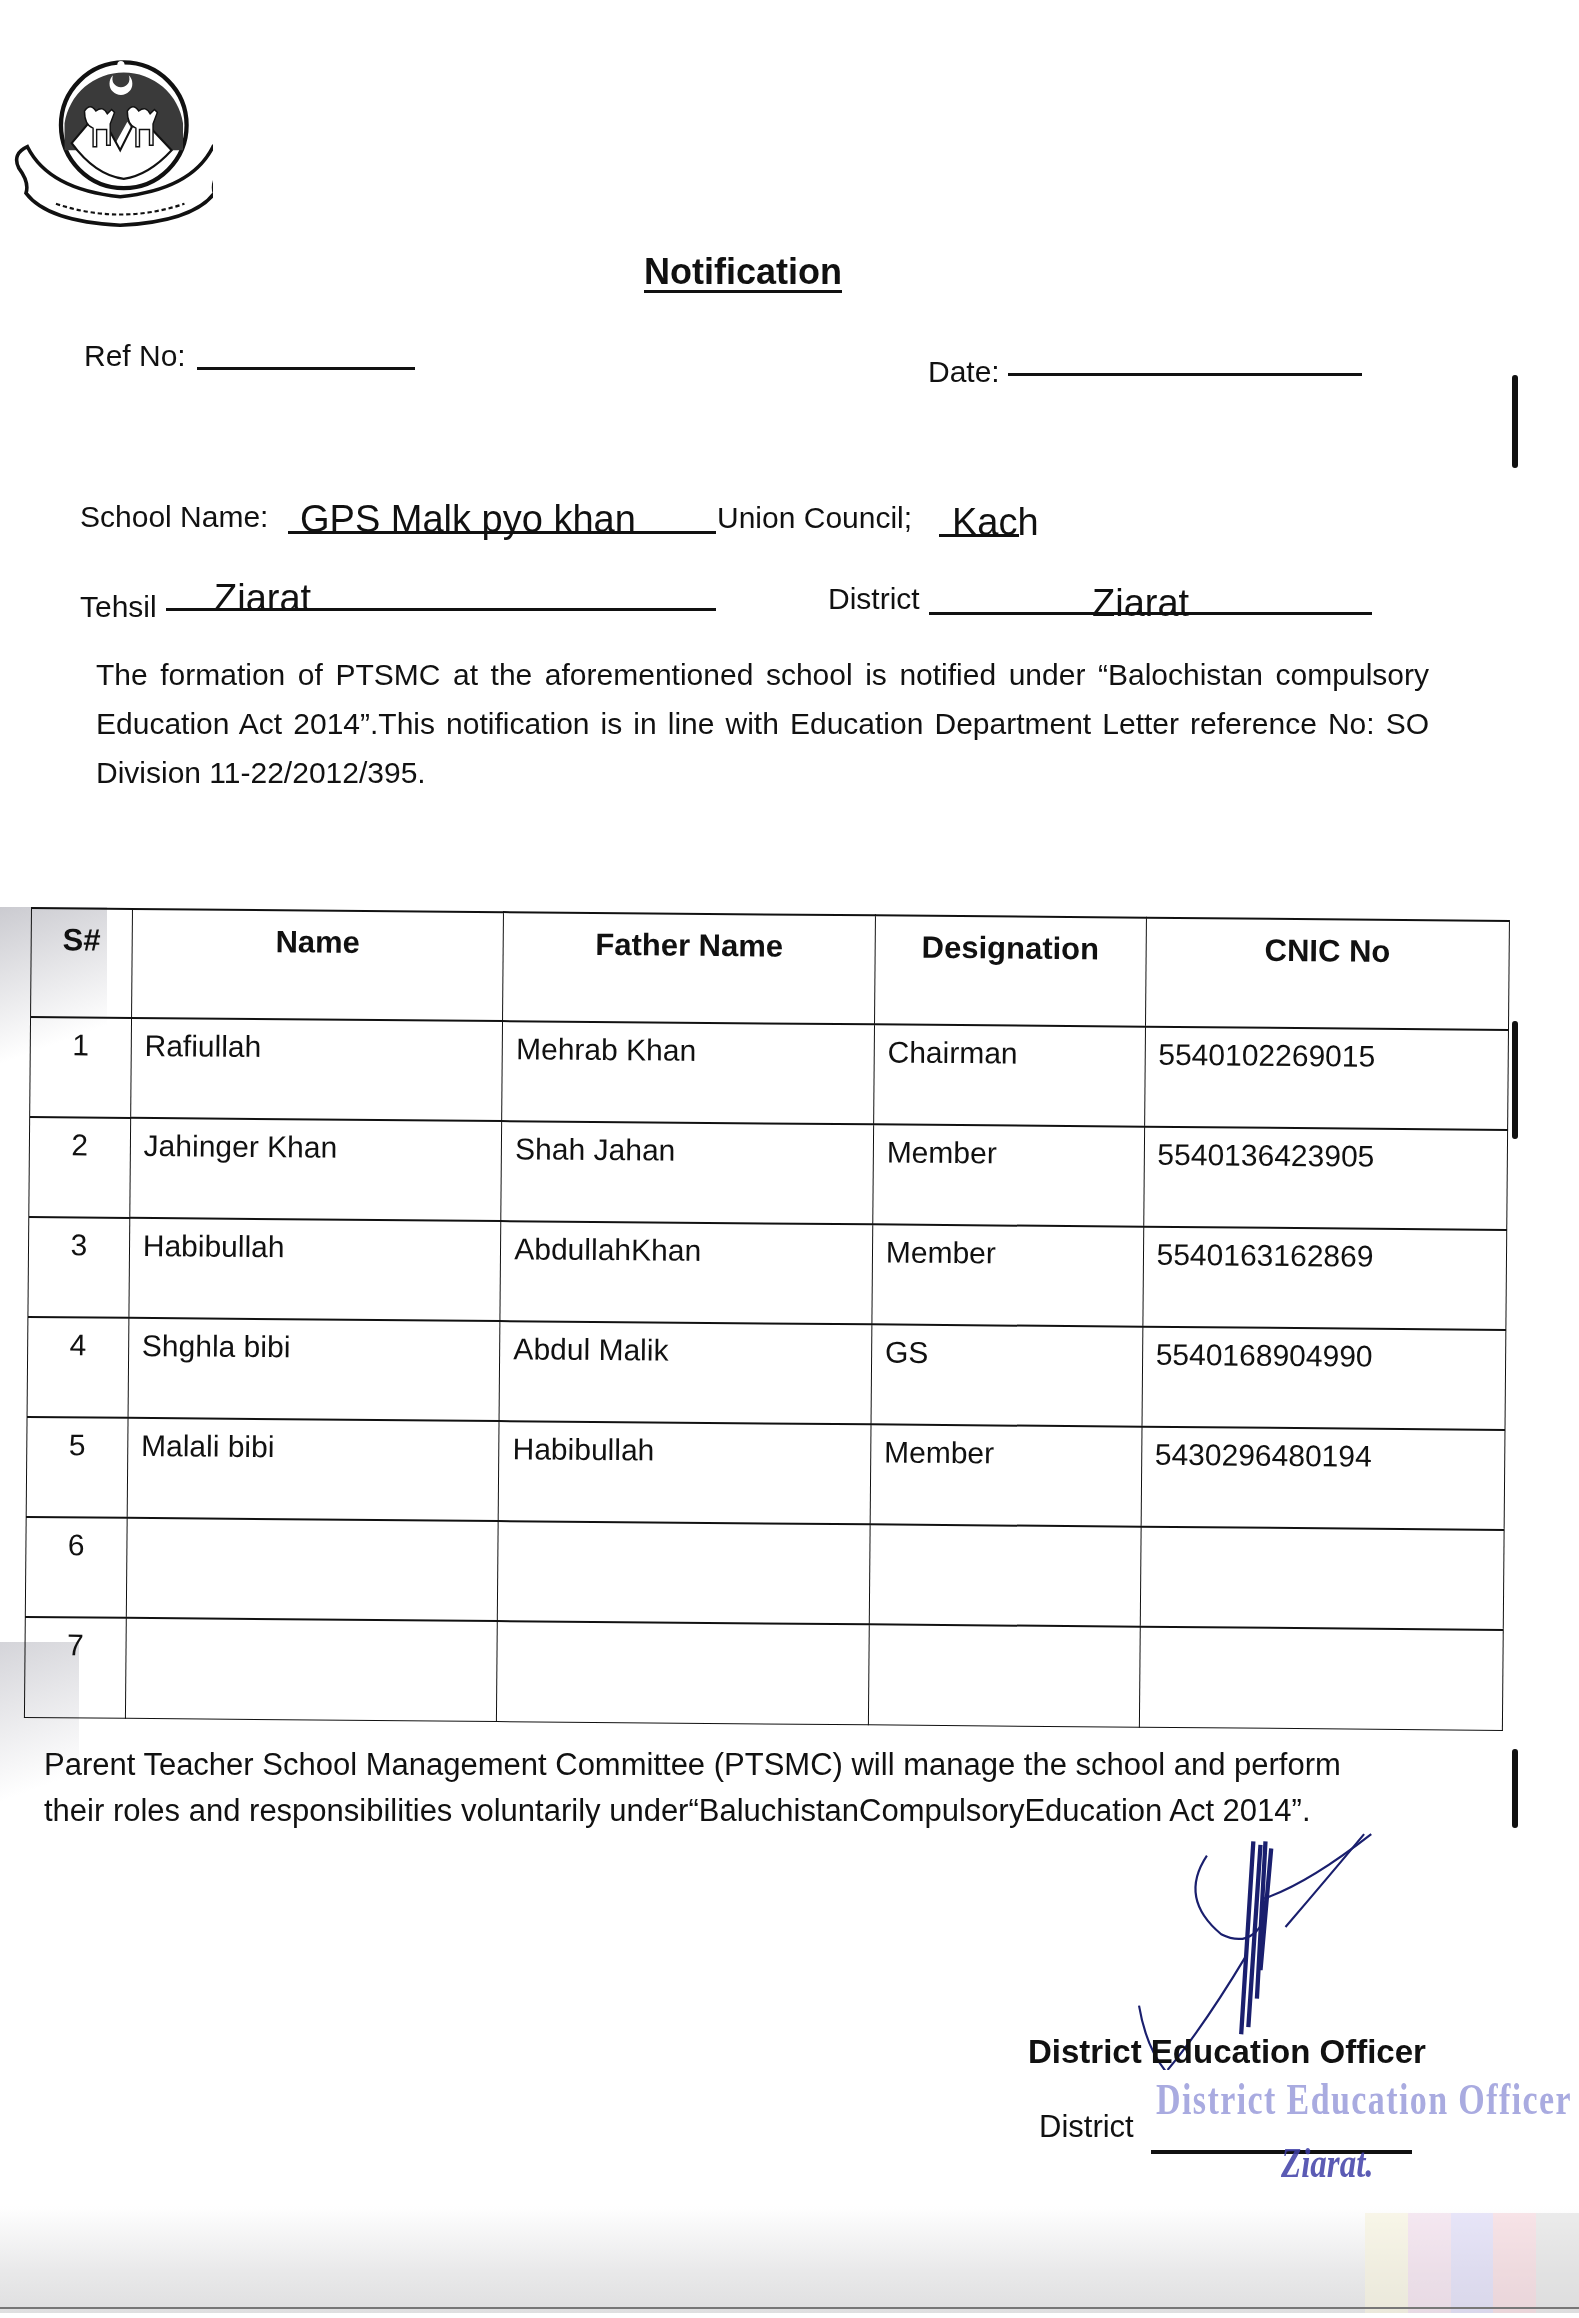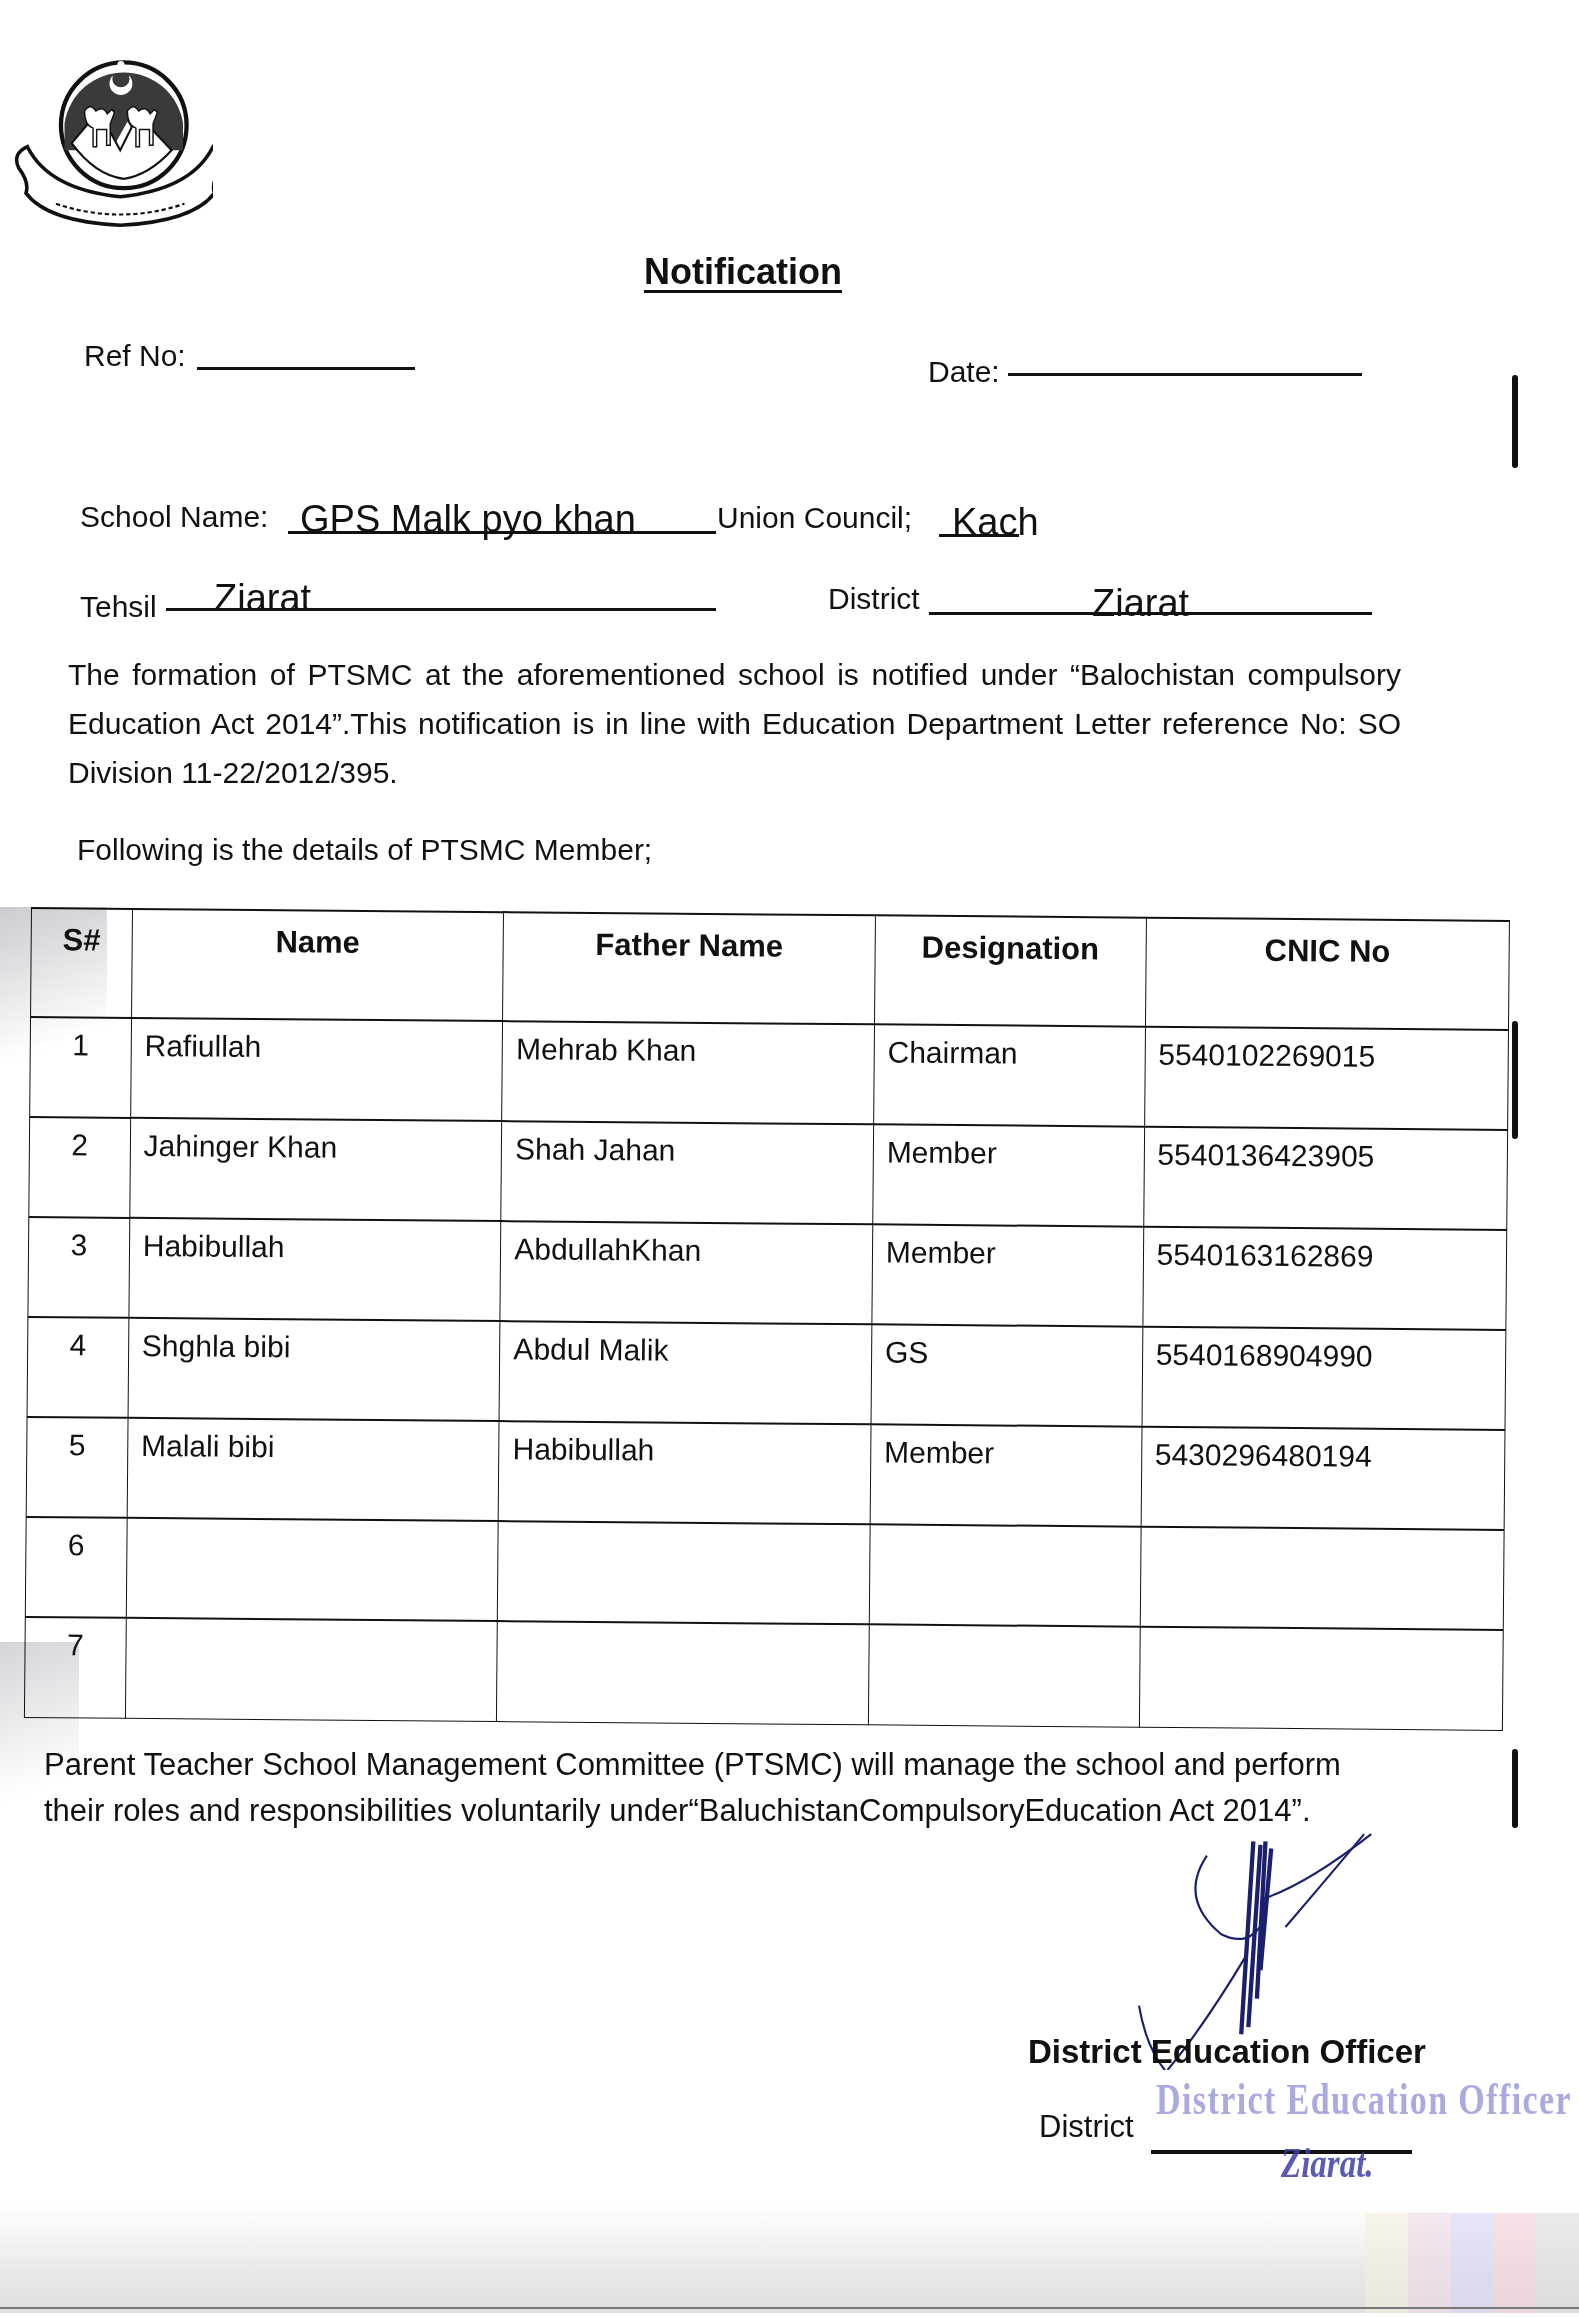--- a/index.html
+++ b/index.html
@@ -100,22 +100,21 @@
   <div class="field-value" style="left:952px; top:501px;">Kach</div>
   <div class="blank-line" style="left:939px; top:534px; width:80px;"></div>
 
   <div class="field-label" style="left:80px; top:590px;">Tehsil</div>
   <div class="field-value" style="left:214px; top:577px;">Ziarat</div>
   <div class="blank-line" style="left:166px; top:608px; width:550px;"></div>
   <div class="field-label" style="left:828px; top:582px;">District</div>
   <div class="field-value" style="left:1092px; top:582px;">Ziarat</div>
   <div class="blank-line" style="left:929px; top:612px; width:443px;"></div>
 
-  <div class="para justify" style="left:68px; top:650px; width:1333px;">The formation of PTSMC at the aforementioned school is notified under “Balochistan compulsory Education Act 2014”.This notification is in line with Education Department Letter reference No: SO Division 11-22/2012/395.</div>
-  <div class="para" style="left:77px; top:825px; width:1071px;">Following is the details of PTSMC Member;</div>
+  <div class="para justify" style="left:96px; top:650px; width:1333px;">The formation of PTSMC at the aforementioned school is notified under “Balochistan compulsory Education Act 2014”.This notification is in line with Education Department Letter reference No: SO Division 11-22/2012/395.</div>
 
   <table class="tbl">
     <thead>
       <tr>
         <th class="sn" style="width:99px;">S#</th>
         <th class="col-name">Name</th>
         <th class="col-father">Father Name</th>
         <th class="col-desig">Designation</th>
         <th class="col-cnic">CNIC No</th>
       </tr>

